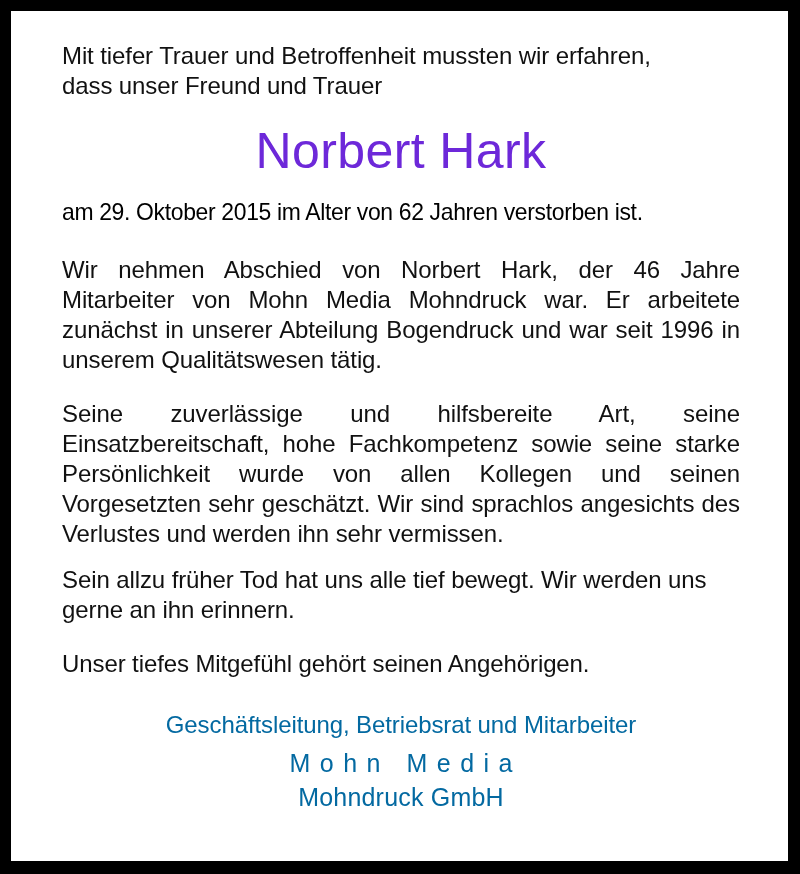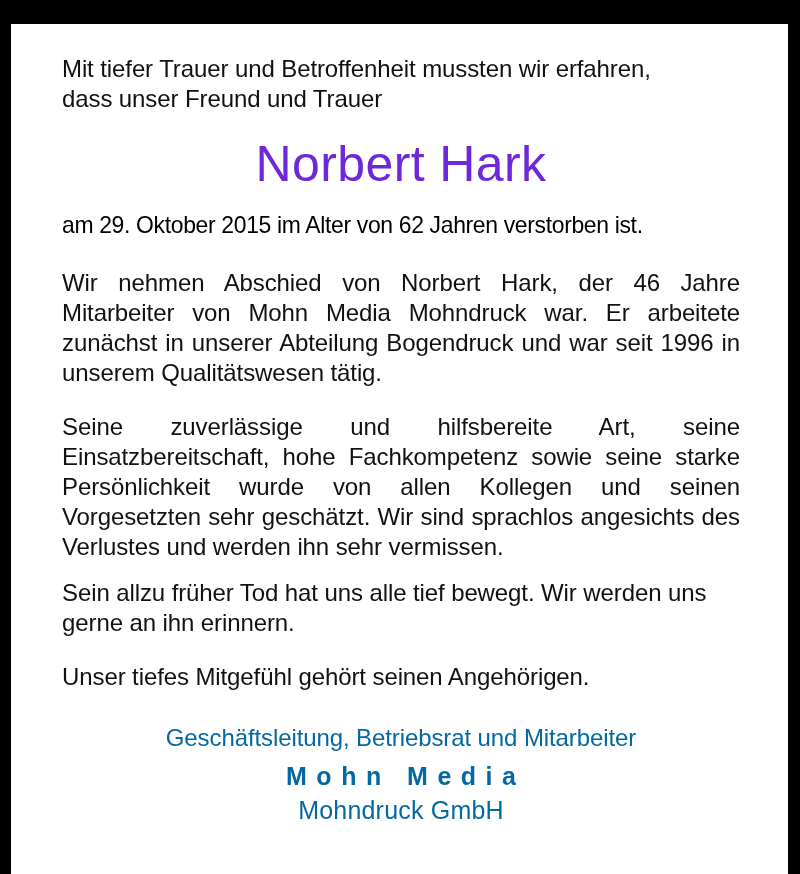--- a/index.html
+++ b/index.html
@@ -3,21 +3,21 @@
 <meta charset="utf-8">
 <style>
   * { margin:0; padding:0; box-sizing:border-box; }
   html, body {
     width:800px; height:874px;
     background:#000;
     font-family:"Liberation Sans", sans-serif;
   }
   #obituary-frame {
     position:absolute;
-    left:11px; top:24px;
+    left:11px; top:11px;
     width:777px; height:850px;
     background:#fff;
     overflow:hidden;
   }
   #inner {
     position:absolute;
     left:51px; top:0;
     width:678px; height:850px;
   }
   .para {
@@ -67,21 +67,21 @@
   }
   #sig-line-1 {
     font-size:24px;
     line-height:30px;
     font-weight:400;
     letter-spacing:-0.1px;
   }
   #sig-company {
     font-size:25px;
     line-height:36px;
-    font-weight:700;
+    font-weight:400;
     letter-spacing:9.5px;
     text-indent:9.5px;
     margin-top:5px;
   }
   #sig-entity {
     font-size:25px;
     line-height:33px;
     font-weight:500;
     letter-spacing:0.2px;
   }

